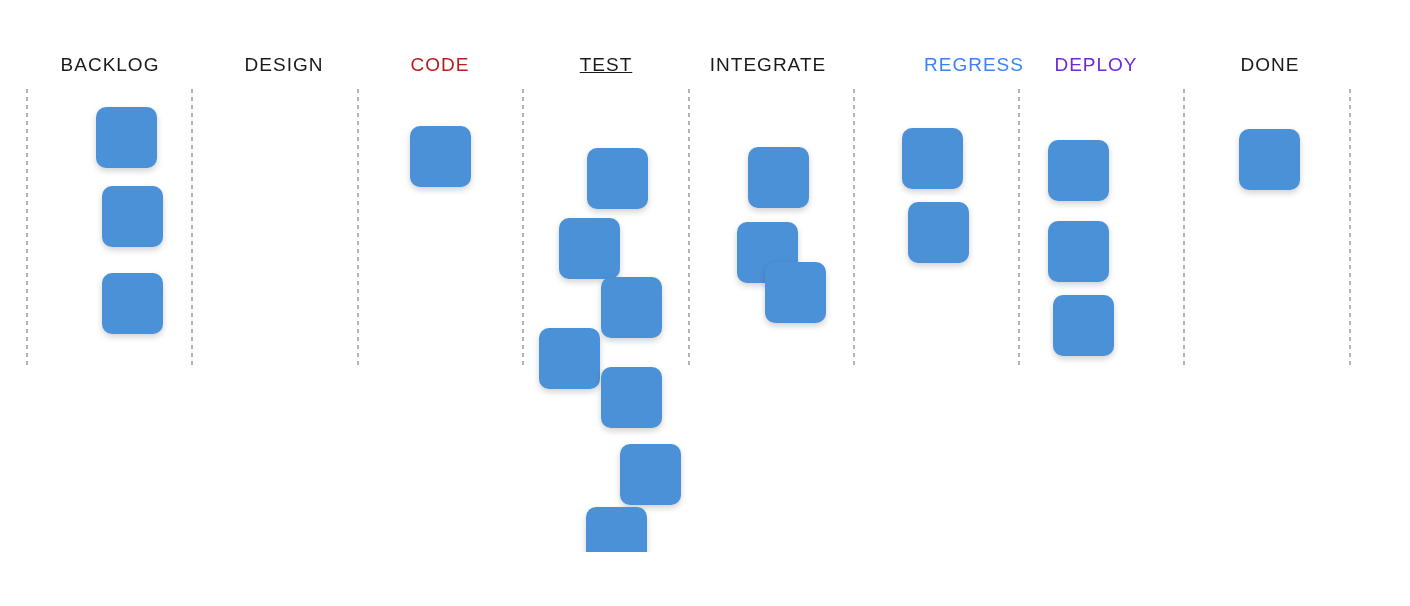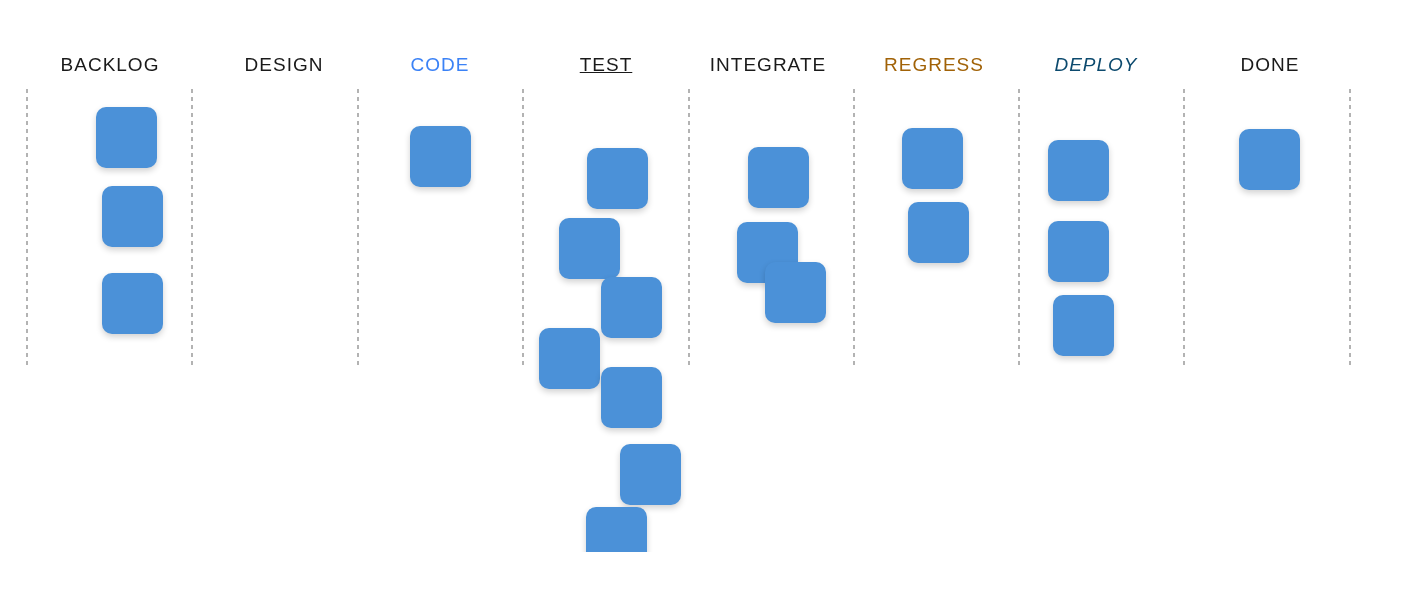--- a/index.html
+++ b/index.html
@@ -49,36 +49,36 @@
     <div class="separator" style="left: 688px; top: 89px; height: 279px; background: repeating-linear-gradient(rgb(179, 179, 179) 0px, rgb(179, 179, 179) 4px, transparent 4px, transparent 8px);"></div>
     <div class="separator" style="left: 853px; top: 89px; height: 279px; background: repeating-linear-gradient(rgb(179, 179, 179) 0px, rgb(179, 179, 179) 4px, transparent 4px, transparent 8px);"></div>
     <div class="separator" style="left: 1018px; top: 89px; height: 279px; background: repeating-linear-gradient(rgb(179, 179, 179) 0px, rgb(179, 179, 179) 4px, transparent 4px, transparent 8px);"></div>
     <div class="separator" style="left: 1183px; top: 89px; height: 279px; background: repeating-linear-gradient(rgb(179, 179, 179) 0px, rgb(179, 179, 179) 4px, transparent 4px, transparent 8px);"></div>
     <div class="separator" style="left: 1349px; top: 89px; height: 279px; background: repeating-linear-gradient(rgb(179, 179, 179) 0px, rgb(179, 179, 179) 4px, transparent 4px, transparent 8px);"></div>
     <div class="col-header" style="left: 110px; color: rgb(26, 26, 26);">BACKLOG</div>
     <div class="card" style="left: 96px; top: 107px; width: 61px; height: 61px; background: rgb(75, 145, 216);"></div>
     <div class="card" style="left: 102px; top: 186px; width: 61px; height: 61px; background: rgb(75, 145, 216);"></div>
     <div class="card" style="left: 102px; top: 273px; width: 61px; height: 61px; background: rgb(75, 145, 216);"></div>
     <div class="col-header" style="left: 284px; color: rgb(26, 26, 26);">DESIGN</div>
-    <div class="col-header" style="left: 440px; color: #3b82f6;">CODE</div>
+    <div class="col-header" style="left: 440px; color: #b91c1c;">CODE</div>
     <div class="card" style="left: 410px; top: 126px; width: 61px; height: 61px; background: rgb(75, 145, 216);"></div>
     <div class="col-header" style="left: 606px; color: rgb(26, 26, 26); text-decoration: underline;">TEST</div>
     <div class="card" style="left: 587px; top: 148px; width: 61px; height: 61px; background: rgb(75, 145, 216);"></div>
     <div class="card" style="left: 559px; top: 218px; width: 61px; height: 61px; background: rgb(75, 145, 216);"></div>
     <div class="card" style="left: 601px; top: 277px; width: 61px; height: 61px; background: rgb(75, 145, 216);"></div>
     <div class="card" style="left: 539px; top: 328px; width: 61px; height: 61px; background: rgb(75, 145, 216);"></div>
     <div class="card" style="left: 601px; top: 367px; width: 61px; height: 61px; background: rgb(75, 145, 216);"></div>
     <div class="card" style="left: 620px; top: 444px; width: 61px; height: 61px; background: rgb(75, 145, 216);"></div>
     <div class="card" style="left: 586px; top: 507px; width: 61px; height: 61px; background: rgb(75, 145, 216);"></div>
     <div class="col-header" style="left: 768px; color: rgb(26, 26, 26); text-align: right;">INTEGRATE</div>
     <div class="card" style="left: 748px; top: 147px; width: 61px; height: 61px; background: rgb(75, 145, 216);"></div>
     <div class="card" style="left: 737px; top: 222px; width: 61px; height: 61px; background: rgb(75, 145, 216);"></div>
     <div class="card" style="left: 765px; top: 262px; width: 61px; height: 61px; background: rgb(75, 145, 216);"></div>
-    <div class="col-header" style="left: 934px; color: #a16207;">REGRESS</div>
+    <div class="col-header" style="left: 974px; color: #3b82f6;">REGRESS</div>
     <div class="card" style="left: 902px; top: 128px; width: 61px; height: 61px; background: rgb(75, 145, 216);"></div>
     <div class="card" style="left: 908px; top: 202px; width: 61px; height: 61px; background: rgb(75, 145, 216);"></div>
-    <div class="col-header" style="left: 1096px; color: #0c4a6e; font-style: italic;">DEPLOY</div>
+    <div class="col-header" style="left: 1096px; color: #6d28d9;">DEPLOY</div>
     <div class="card" style="left: 1048px; top: 140px; width: 61px; height: 61px; background: rgb(75, 145, 216);"></div>
     <div class="card" style="left: 1048px; top: 221px; width: 61px; height: 61px; background: rgb(75, 145, 216);"></div>
     <div class="card" style="left: 1053px; top: 295px; width: 61px; height: 61px; background: rgb(75, 145, 216);"></div>
     <div class="col-header" style="left: 1270px; color: rgb(26, 26, 26); text-align: center;">DONE</div>
     <div class="card" style="left: 1239px; top: 129px; width: 61px; height: 61px; background: rgb(75, 145, 216);"></div>
   </div>
 
 </body></html>

